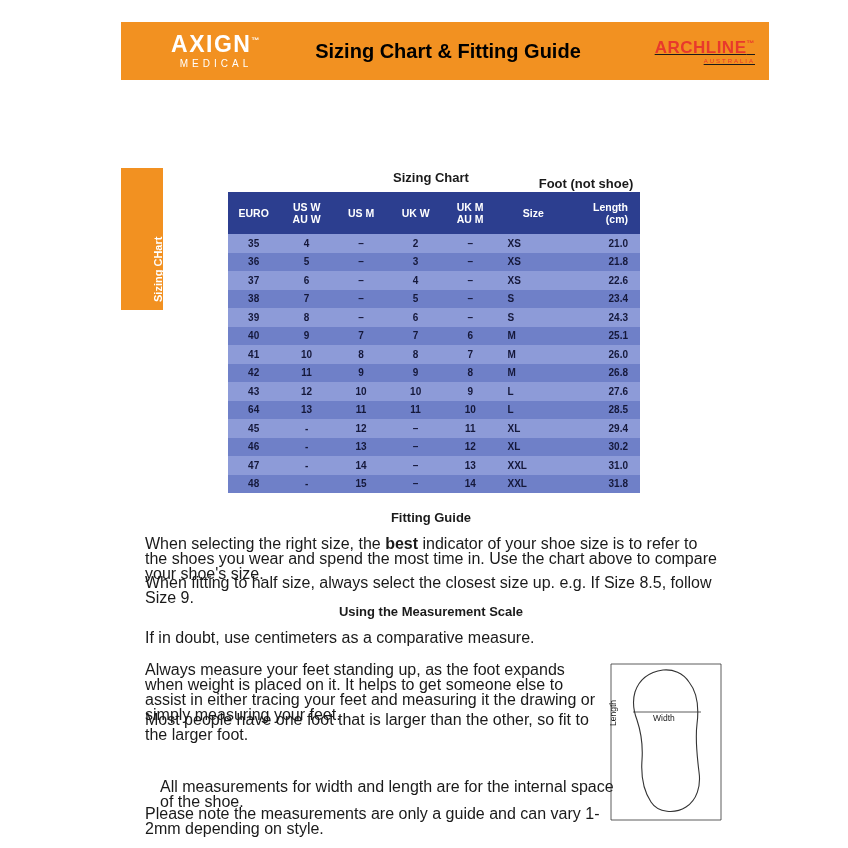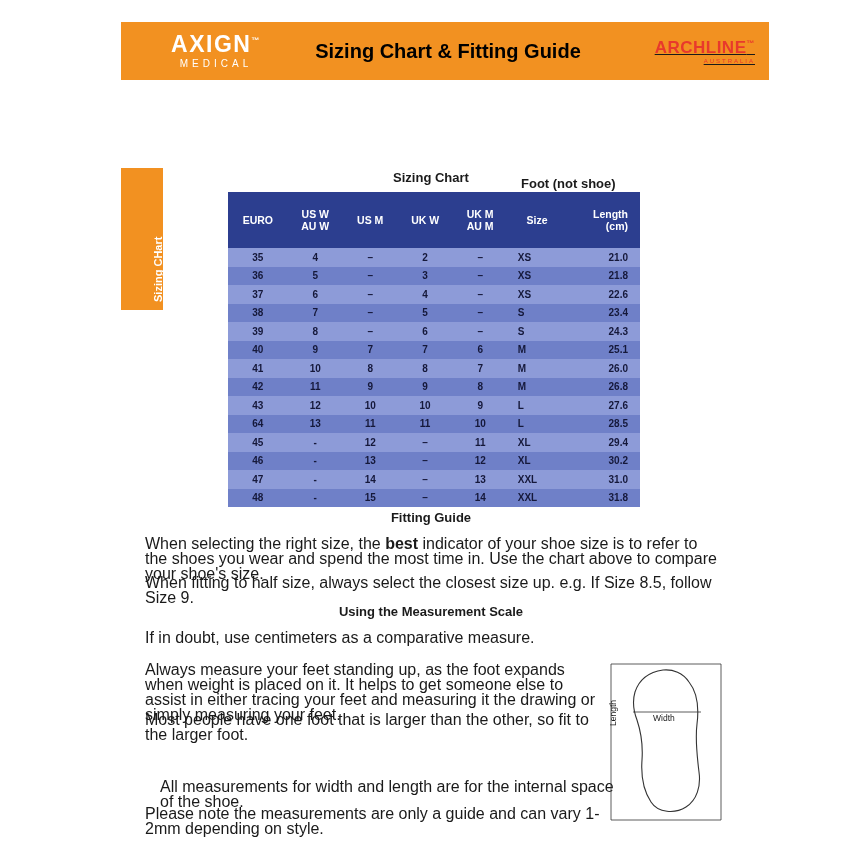--- a/index.html
+++ b/index.html
@@ -112,42 +112,42 @@
     width: 160px;
     text-align: center;
     font-size: 13px;
     font-weight: bold;
   }
   .foot-label {
     position: absolute;
     left: 500px;
     top: 176px;
     width: 130px;
-    text-align: left;
+    text-align: center;
     font-size: 13px;
     font-weight: bold;
   }
 
   
   .chart-table {
     position: absolute;
     left: 207px;
     top: 192px;
     width: 412px;
     border-collapse: collapse;
     font-size: 10px;
   }
   .chart-table th {
     background: #2c3e8f;
     color: #ffffff;
     font-size: 10.5px;
     font-weight: bold;
     height: 34px;
     vertical-align: middle;
-    padding: 11px;
+    padding: 4px;
     line-height: 12px;
   }
   .chart-table td {
     height: 18.5px;
     text-align: center;
     color: #15183a;
     font-size: 10px;
     font-weight: bold;
     padding: 0;
   }

